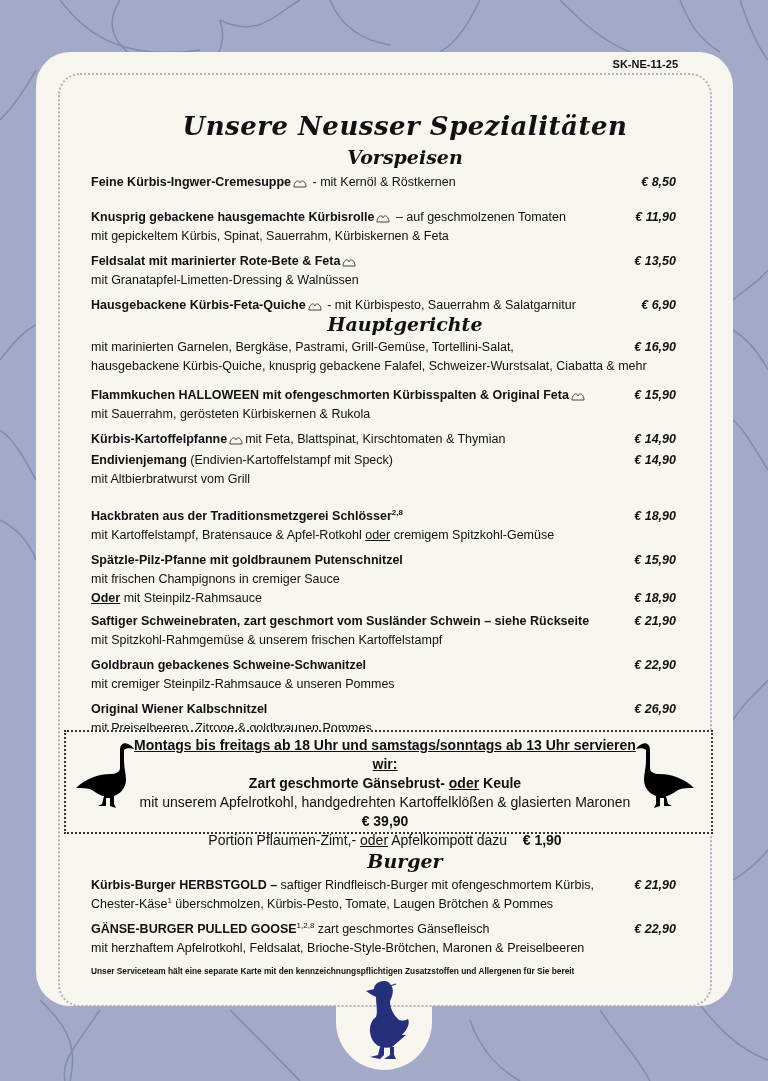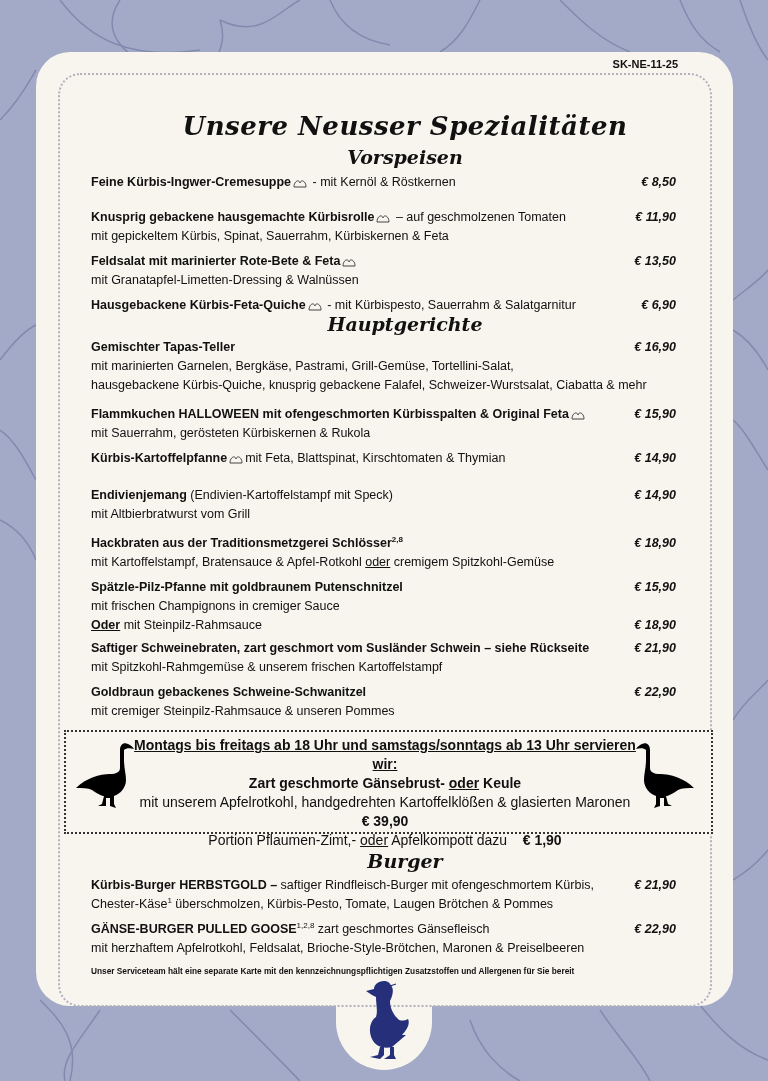--- a/index.html
+++ b/index.html
@@ -131,44 +131,43 @@
           <path d="M1 9 C1 3,6 1,7 5 C8 1,13 3,13 9 Z" fill="none" stroke="#444" stroke-width="1"></path>
         </svg><span> - mit Kürbispesto, Sauerrahm &amp; Salatgarnitur</span></span>
     <span class="price">€  6,90</span>
   </div>
 </div>
 
 <div class="title section-title" style="top:313px;">Hauptgerichte</div>
 
 <div class="content" style="top:338px;">
   <div class="item">
-    <span class="line line1 name">Gemischter Tapas-Teller</span>
     <span class="line">mit marinierten Garnelen, Bergkäse, Pastrami, Grill-Gemüse, Tortellini-Salat,</span>
     <span class="line" style="white-space:nowrap;">hausgebackene Kürbis-Quiche, knusprig gebackene Falafel, Schweizer-Wurstsalat, Ciabatta &amp; mehr</span>
     <span class="price">€ 16,90</span>
   </div>
   <div class="item" style="margin-top:10px;">
     <span class="line line1"><span class="name">Flammkuchen HALLOWEEN mit ofengeschmorten Kürbisspalten &amp; Original Feta</span><svg class="leaf" viewBox="0 0 14 10">
           <path d="M1 9 C1 3,6 1,7 5 C8 1,13 3,13 9 Z" fill="none" stroke="#444" stroke-width="1"></path>
         </svg></span>
     <span class="line">mit Sauerrahm, gerösteten Kürbiskernen &amp; Rukola</span>
     <span class="price">€ 15,90</span>
   </div>
-  <div class="item" style="margin-top:6px; margin-bottom:18px;">
+  <div class="item" style="margin-top:6px; margin-bottom:2px;">
     <span class="line line1"><span class="name">Kürbis-Kartoffelpfanne</span><svg class="leaf" viewBox="0 0 14 10">
           <path d="M1 9 C1 3,6 1,7 5 C8 1,13 3,13 9 Z" fill="none" stroke="#444" stroke-width="1"></path>
         </svg><span>mit Feta, Blattspinat, Kirschtomaten &amp; Thymian</span></span>
     <span class="price">€ 14,90</span>
   </div>
   <div class="item">
     <span class="line line1"><span class="name">Endivienjemang</span><span> (Endivien-Kartoffelstampf mit Speck)</span></span>
     <span class="line">mit Altbierbratwurst vom Grill</span>
     <span class="price">€ 14,90</span>
   </div>
-  <div class="item" style="margin-top:10px;">
+  <div class="item" style="margin-top:18px;">
     <span class="line line1"><span class="name">Hackbraten aus der Traditionsmetzgerei Schlösser</span><sup class="name">2,8</sup></span>
     <span class="line"><span>mit Kartoffelstampf, Bratensauce &amp; Apfel-Rotkohl </span><u>oder</u><span> cremigem Spitzkohl-Gemüse</span></span>
     <span class="price">€ 18,90</span>
   </div>
   <div class="item" style="margin-top:6px;">
     <span class="line line1 name">Spätzle-Pilz-Pfanne mit goldbraunem Putenschnitzel</span>
     <span class="line">mit frischen Champignons in cremiger Sauce</span>
     <span class="line" style="position:relative;"><u class="name">Oder</u><span> mit Steinpilz-Rahmsauce</span><span class="price" style="position:absolute; right:0; top:0; font-weight:bold;">€ 18,90</span></span>
     <span class="price">€ 15,90</span>
   </div>

